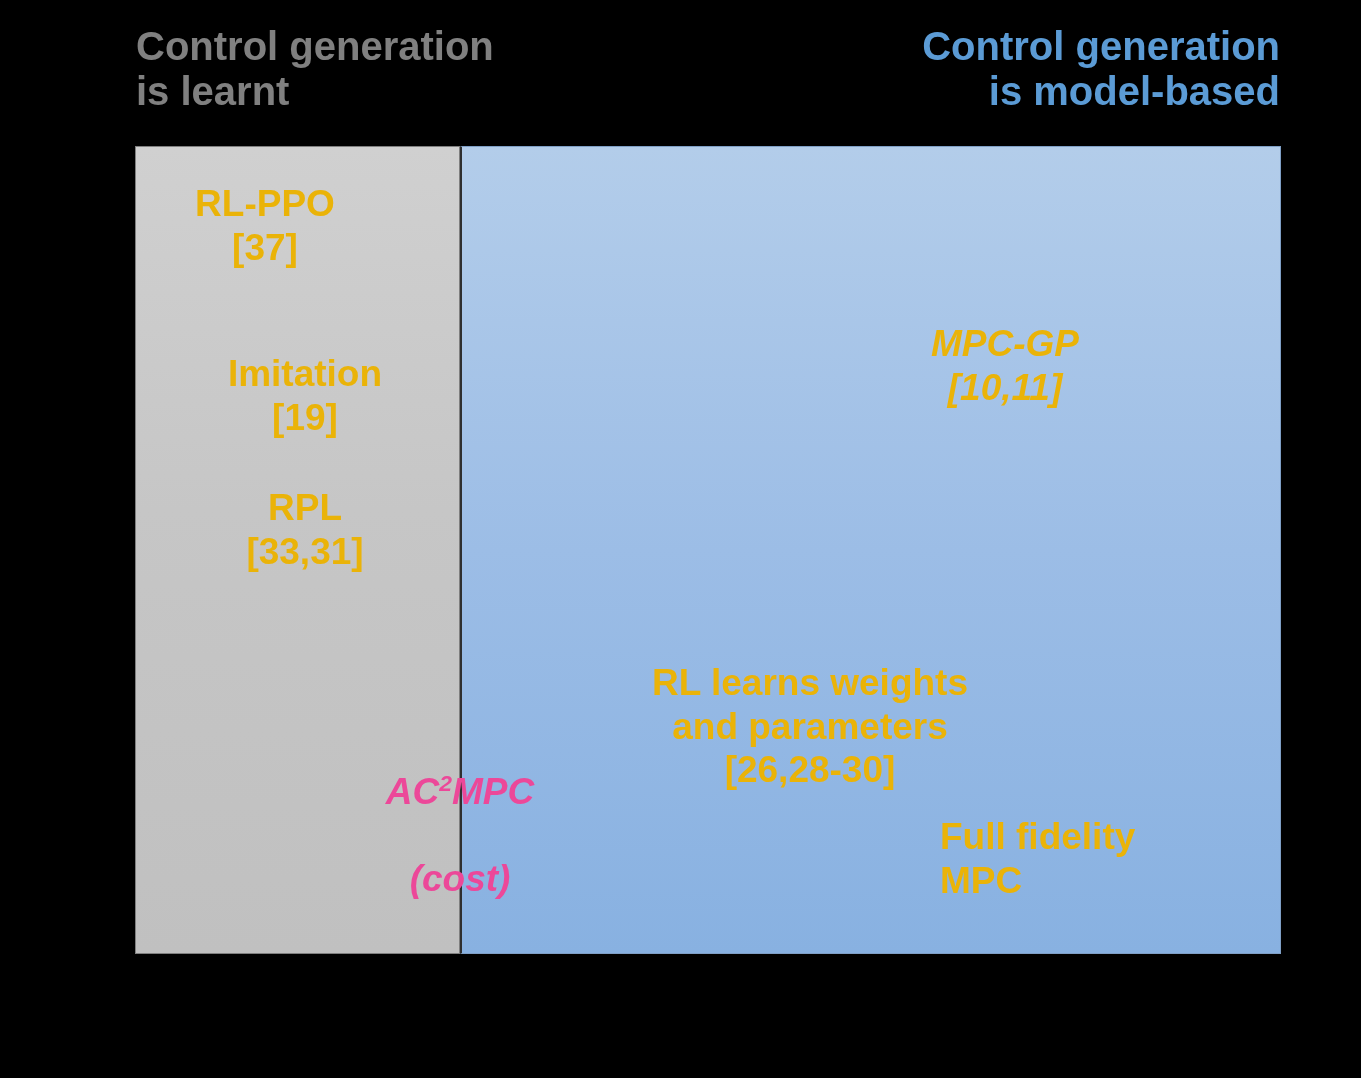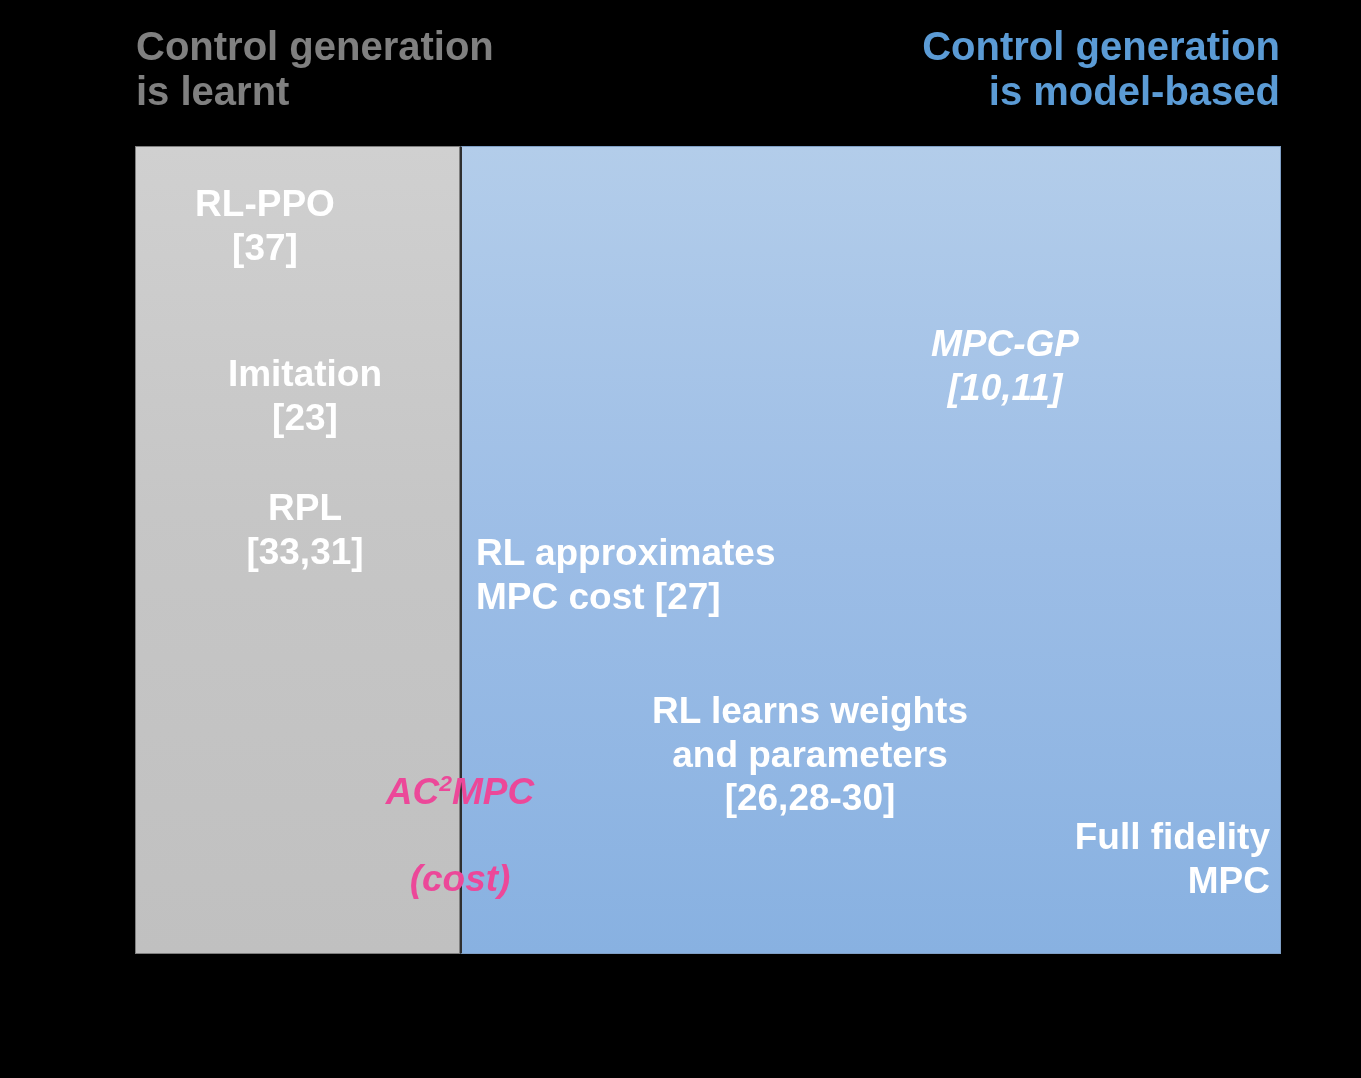--- a/index.html
+++ b/index.html
@@ -65,34 +65,34 @@
     height: 808px;
     background: linear-gradient(to bottom, #b3cdea 0%, #9cbde6 50%, #88b1e1 100%);
     border: 1px solid #7f9fc6;
     border-left: 2px solid #2f2f2f;
     box-sizing: border-box;
   }
 
   
   .item {
     position: absolute;
-    color: #ffffff;
+    color: #eab308;
     font-weight: bold;
     font-size: 37px;
     line-height: 1.18;
     white-space: pre-line;
   }
   #item-rl-ppo      { left: 140px; top: 182px; width: 250px; text-align: center; }
   #item-imitation   { left: 160px; top: 352px; width: 290px; text-align: center; }
   #item-rpl         { left: 160px; top: 486px; width: 290px; text-align: center; }
 
   #item-mpc-gp      { left: 840px; top: 322px; width: 330px; text-align: center; font-style: italic; }
   #item-rl-approx   { left: 476px; top: 531px; width: 400px; text-align: left; }
-  #item-rl-weights  { left: 600px; top: 661px; width: 420px; text-align: center; margin-top: 28px; }
-  #item-full-mpc    { left: 940px; top: 815px; width: 330px; text-align: right; }
+  #item-rl-weights  { left: 600px; top: 661px; width: 420px; text-align: center; }
+  #item-full-mpc    { left: 940px; top: 815px; width: 330px; }
 
   #item-ours {
     position: absolute;
     left: 345px;
     top: 726px;
     width: 230px;
     text-align: center;
     color: #ec4899;
     font-weight: bold;
     font-style: italic;
@@ -119,30 +119,28 @@
 is model-based</div>
 
   <div id="panel-learnt"></div>
 
   <div id="panel-modelbased"></div>
 
   <div class="item" id="item-rl-ppo">RL-PPO
 [37]</div>
 
   <div class="item" id="item-imitation">Imitation
-[23]</div>
+[19]</div>
 
   <div class="item" id="item-rpl">RPL
 [33,31]</div>
 
   <div class="item" id="item-mpc-gp">MPC-GP
 [10,11]</div>
 
-  <div class="item" id="item-rl-approx">RL approximates
-MPC cost [27]</div>
 
   <div class="item" id="item-rl-weights">RL learns weights
 and parameters
 [26,28-30]</div>
 
   <div class="item" id="item-full-mpc">Full fidelity
 MPC</div>
 
   <div id="item-ours">
     <span>AC</span><sup>2</sup><span>MPC</span><br>

